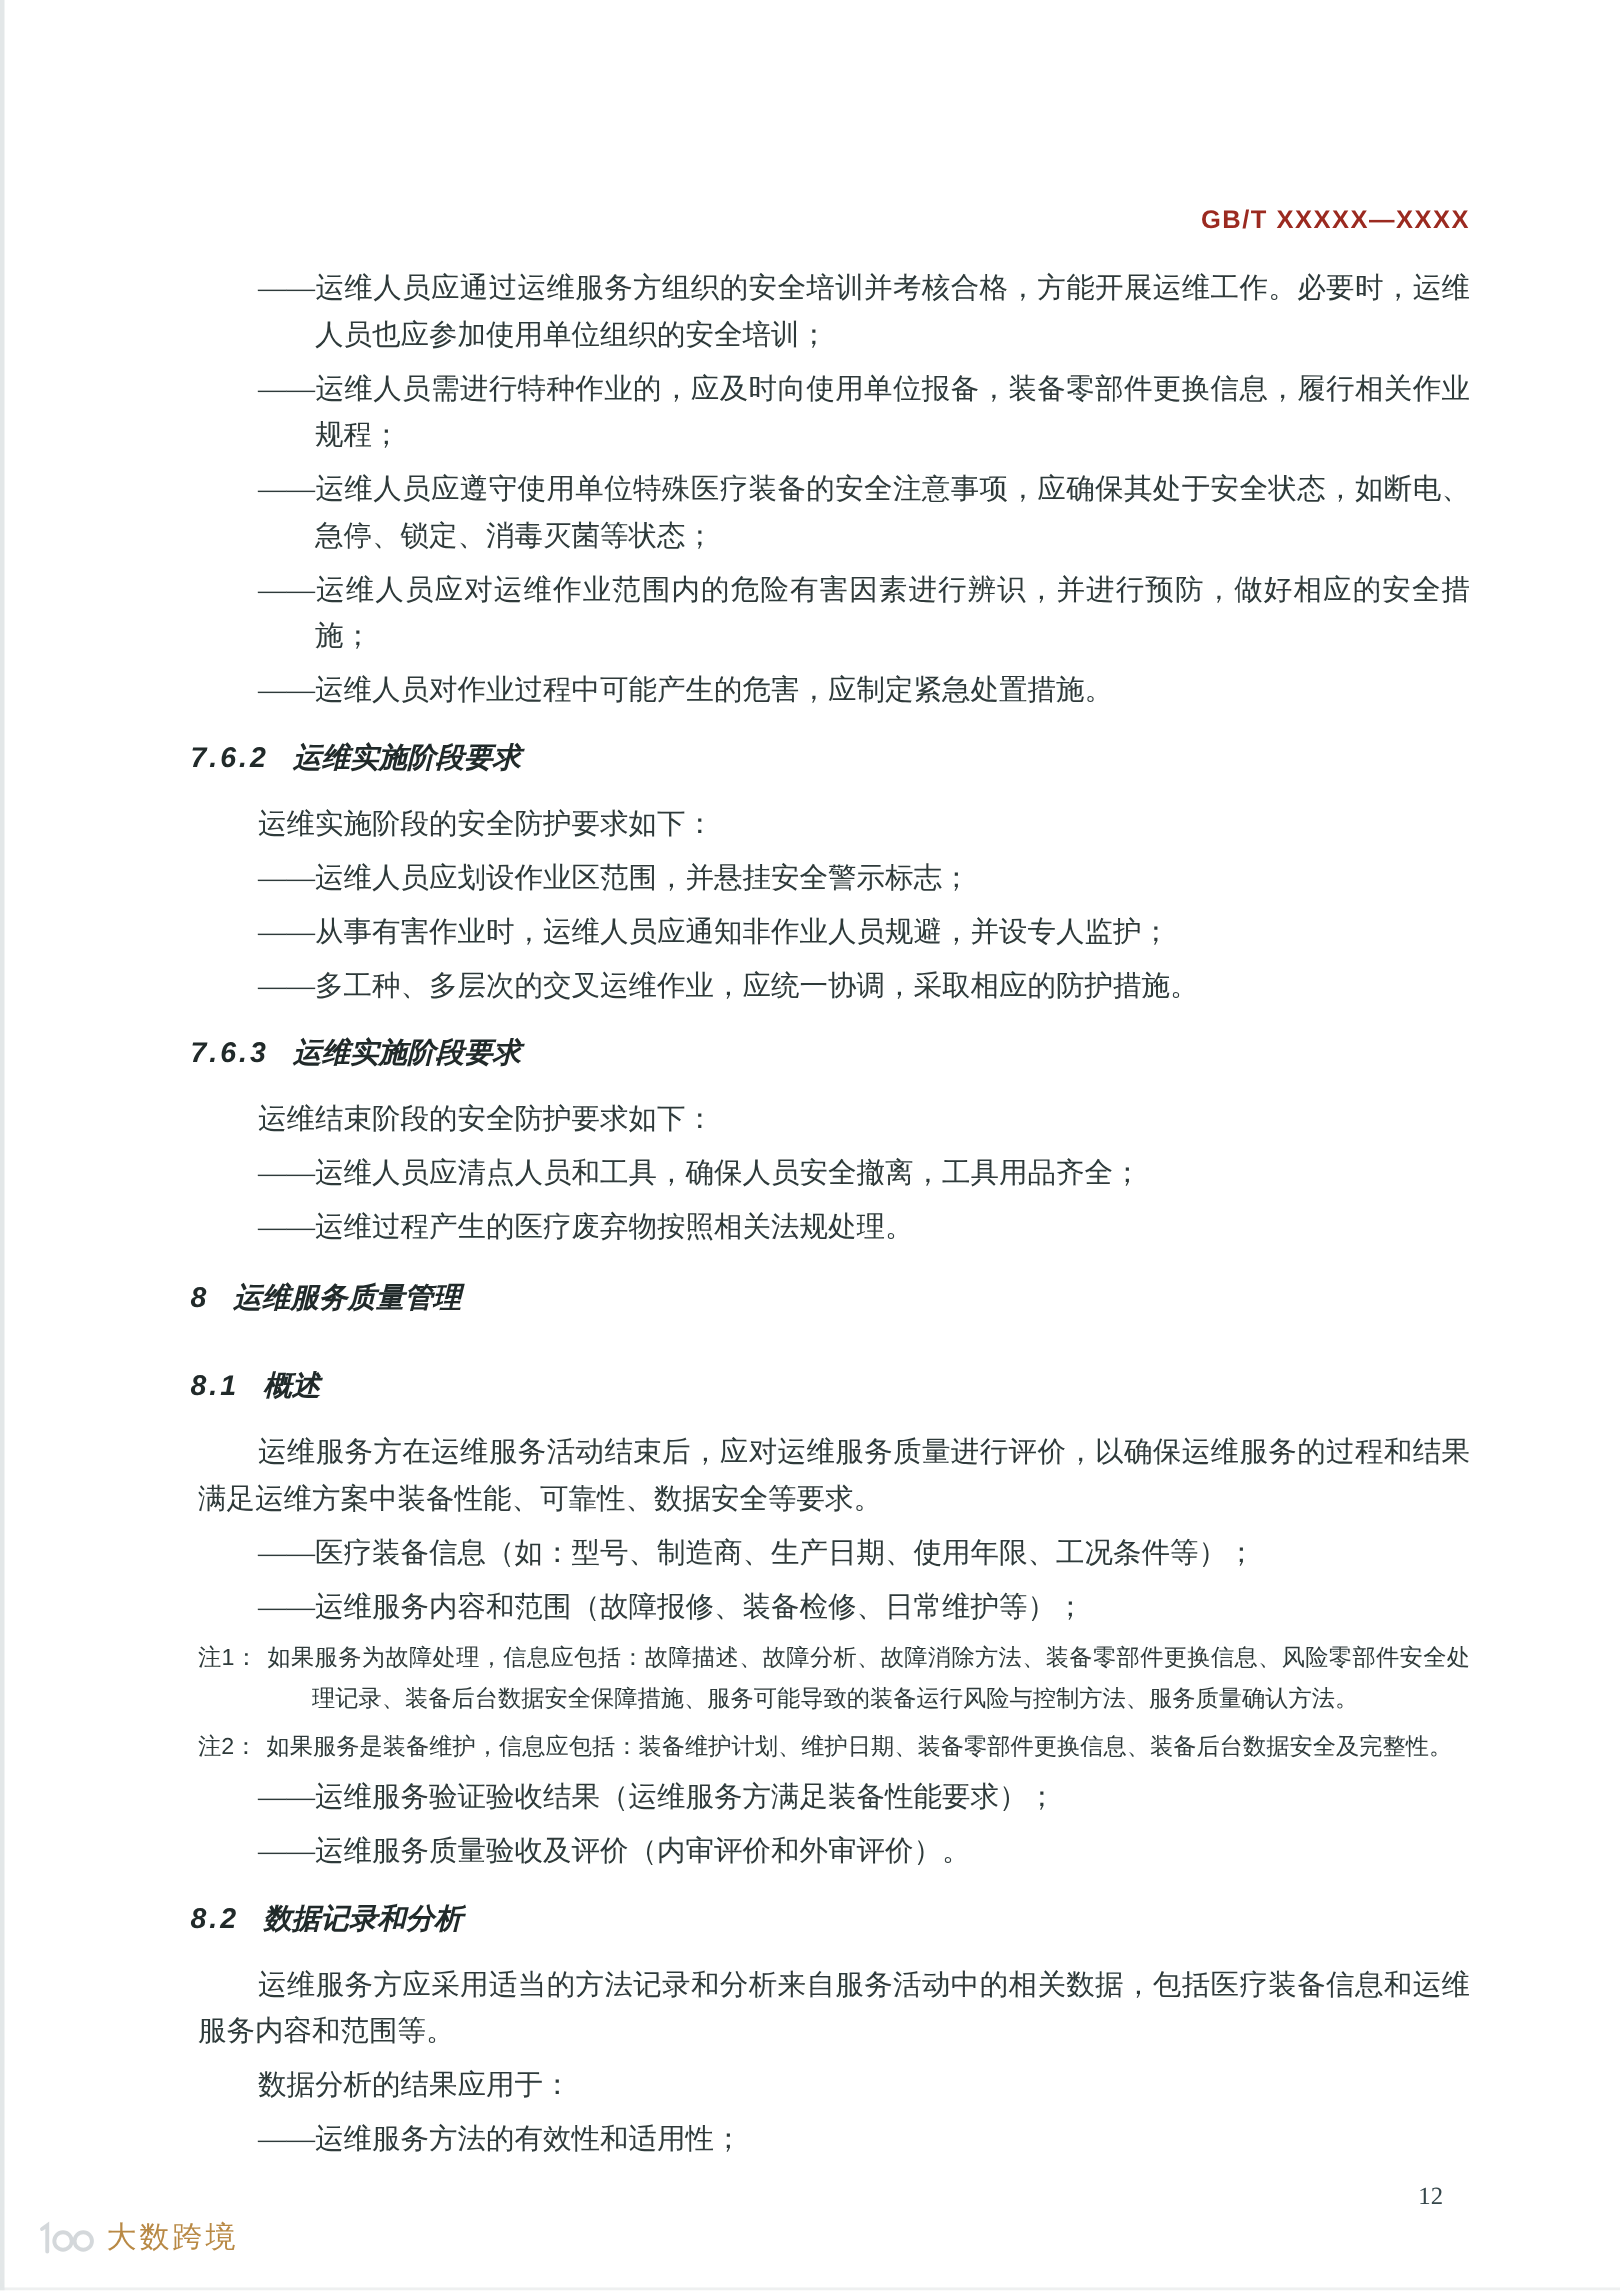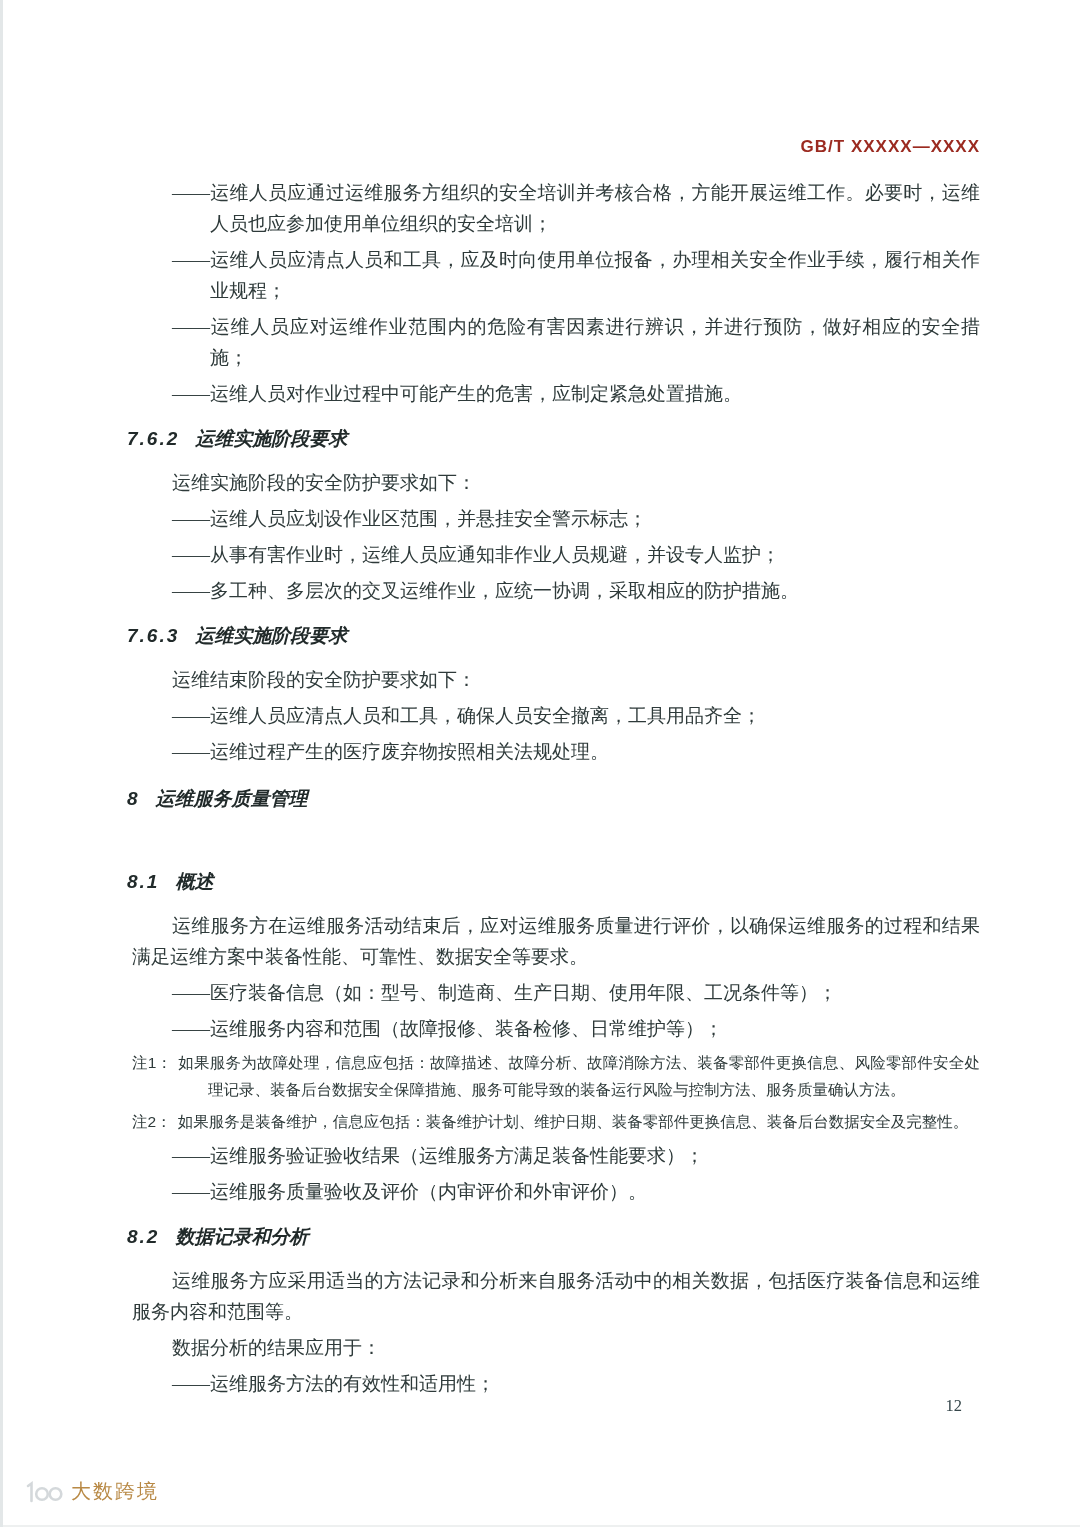--- a/index.html
+++ b/index.html
@@ -21,51 +21,52 @@
   }
   .doc-body p{margin:5px;}
   .dash-item{padding-left:78px;text-indent:-38px;}
   .para{text-indent:40px;}
   .heading{
     font-family:"Liberation Sans","DejaVu Sans",sans-serif;
     font-weight:bold;color:#212a2a;text-align:left;font-size:19px;font-style:italic;
   }
   .heading .h-num{margin-right:16px;letter-spacing:2px;}
   .h3{margin:14px 0 13px;}
-  .h1{margin:16px 0 52px;}
+  .h1{margin:16px 0 28px;}
   .h2{margin:14px 0 13px;}
   .note{
     font-family:"Liberation Sans","DejaVu Sans",sans-serif;
     font-size:15.5px;line-height:27px;font-weight:400;color:#2e3a3a;
     padding-left:76px;text-indent:-76px;margin:3px 0;
   }
   .note-label{margin-right:6px;}
   .page-number{
-    position:absolute;top:1396px;right:118px;
+    position:absolute;top:1454px;right:118px;
     font-size:16.5px;color:#35464a;font-family:"Liberation Serif","DejaVu Serif",serif;
   }
   .watermark{position:absolute;left:24px;top:1478px;display:flex;align-items:center;gap:7px;opacity:0.75;}
   .wm-icon{display:block;}
   .wm-text{
     font-family:"Liberation Sans","DejaVu Sans",sans-serif;
     font-size:20px;color:#a16207;letter-spacing:2px;
   }
 </style>
 </head>
 <body>
 
 <div class="page">
 
   <div class="doc-header">
     <span class="std-code">GB/T XXXXX—XXXX</span>
   </div>
 
   <main class="doc-body">
       <p class="dash-item">——运维人员应通过运维服务方组织的安全培训并考核合格，方能开展运维工作。必要时，运维人员也应参加使用单位组织的安全培训；</p>
-      <p class="dash-item">——运维人员应清点人员和工具，应及时向使用单位报备，办理相关安全作业手续，履行相关作业规程；</p>
+      <p class="dash-item">——运维人员需进行特种作业的，应及时向使用单位报备，装备零部件更换信息，履行相关作业规程；</p>
+      <p class="dash-item">——运维人员应遵守使用单位特殊医疗装备的安全注意事项，应确保其处于安全状态，如断电、急停、锁定、消毒灭菌等状态；</p>
       <p class="dash-item">——运维人员应对运维作业范围内的危险有害因素进行辨识，并进行预防，做好相应的安全措施；</p>
       <p class="dash-item">——运维人员对作业过程中可能产生的危害，应制定紧急处置措施。</p>
       <div class="heading h3"><span class="h-num">7.6.2</span><span class="h-title">运维实施阶段要求</span></div>
       <p class="para">运维实施阶段的安全防护要求如下：</p>
       <p class="dash-item">——运维人员应划设作业区范围，并悬挂安全警示标志；</p>
       <p class="dash-item">——从事有害作业时，运维人员应通知非作业人员规避，并设专人监护；</p>
       <p class="dash-item">——多工种、多层次的交叉运维作业，应统一协调，采取相应的防护措施。</p>
       <div class="heading h3"><span class="h-num">7.6.3</span><span class="h-title">运维实施阶段要求</span></div>
       <p class="para">运维结束阶段的安全防护要求如下：</p>
       <p class="dash-item">——运维人员应清点人员和工具，确保人员安全撤离，工具用品齐全；</p>

